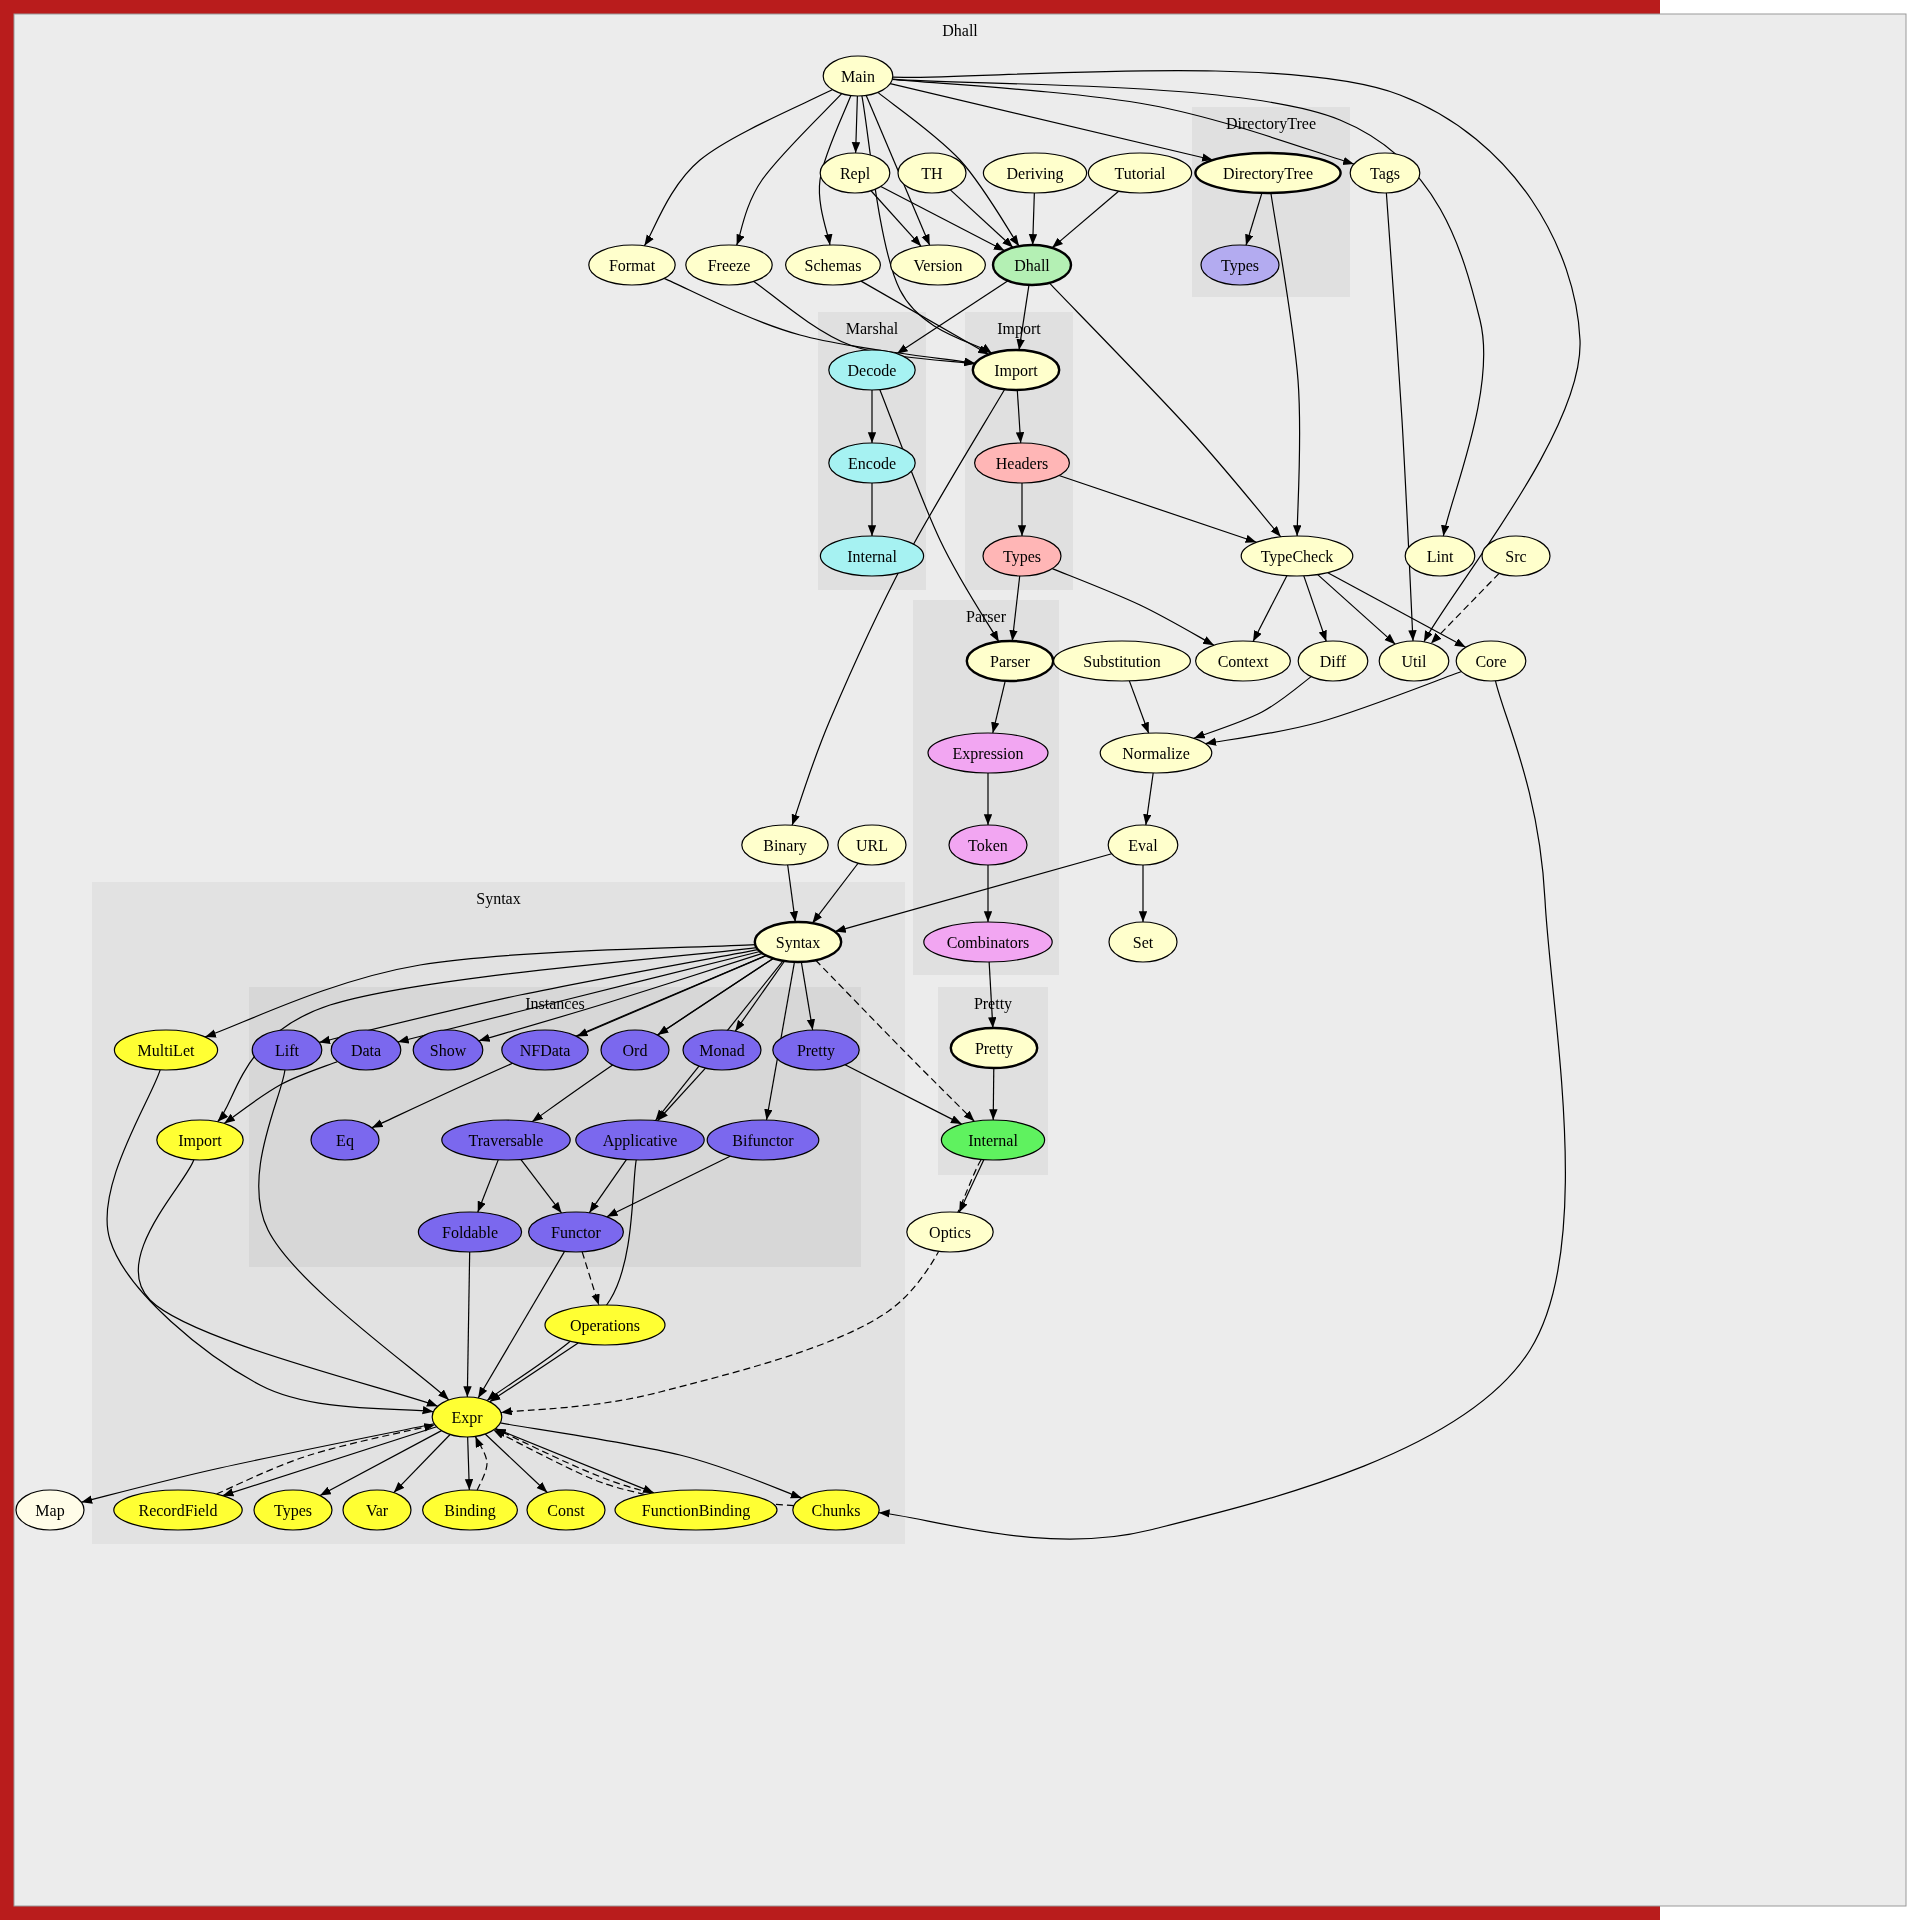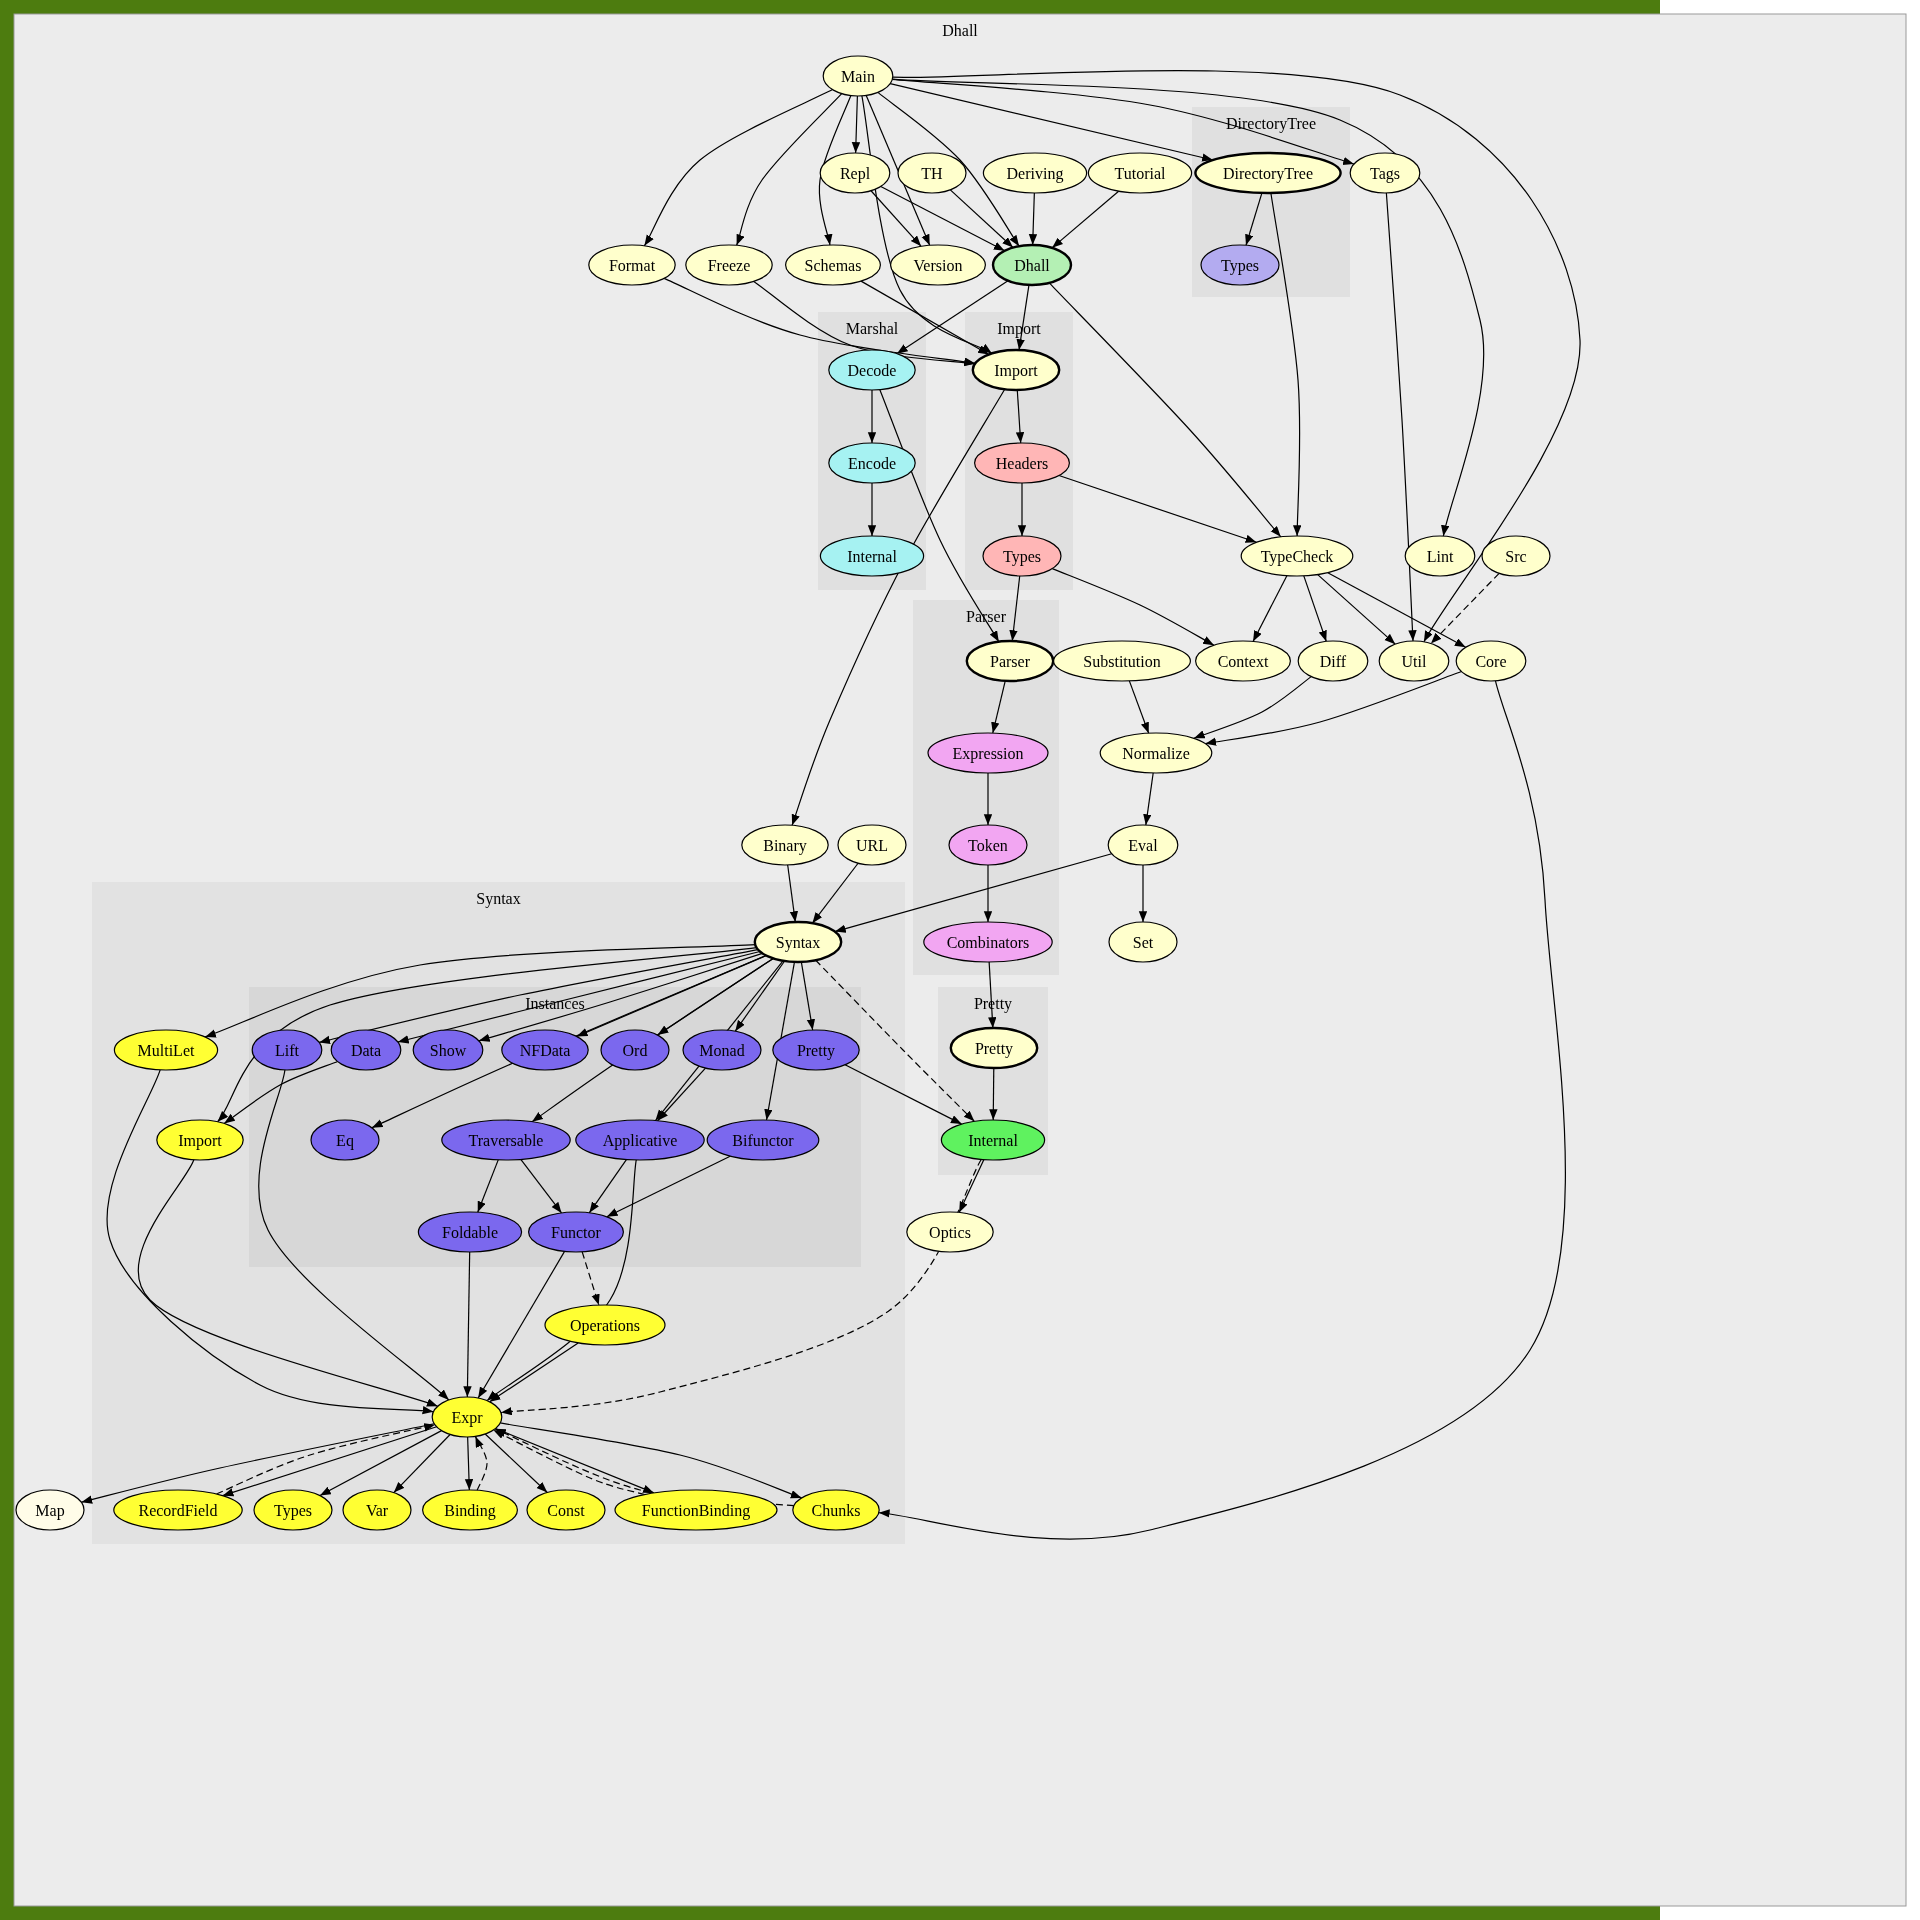--- a/index.html
+++ b/index.html
@@ -1,16 +1,16 @@
 <!DOCTYPE html>
 <html><head>
 <meta charset="utf-8">
 <style>
   html,body{margin:0;padding:0;background:#ffffff;}
-  #stage{width:1660px;height:1920px;position:relative;background:#4d7c0f;}
+  #stage{width:1660px;height:1920px;position:relative;background:#b91c1c;}
   svg{display:block;}
   .clabel,.nlabel{
     font-family:"Liberation Serif","DejaVu Serif",serif;
     font-size:16px; fill:#000; text-anchor:middle;
   }
 </style>
 </head>
 <body>
 
 <div id="stage">

